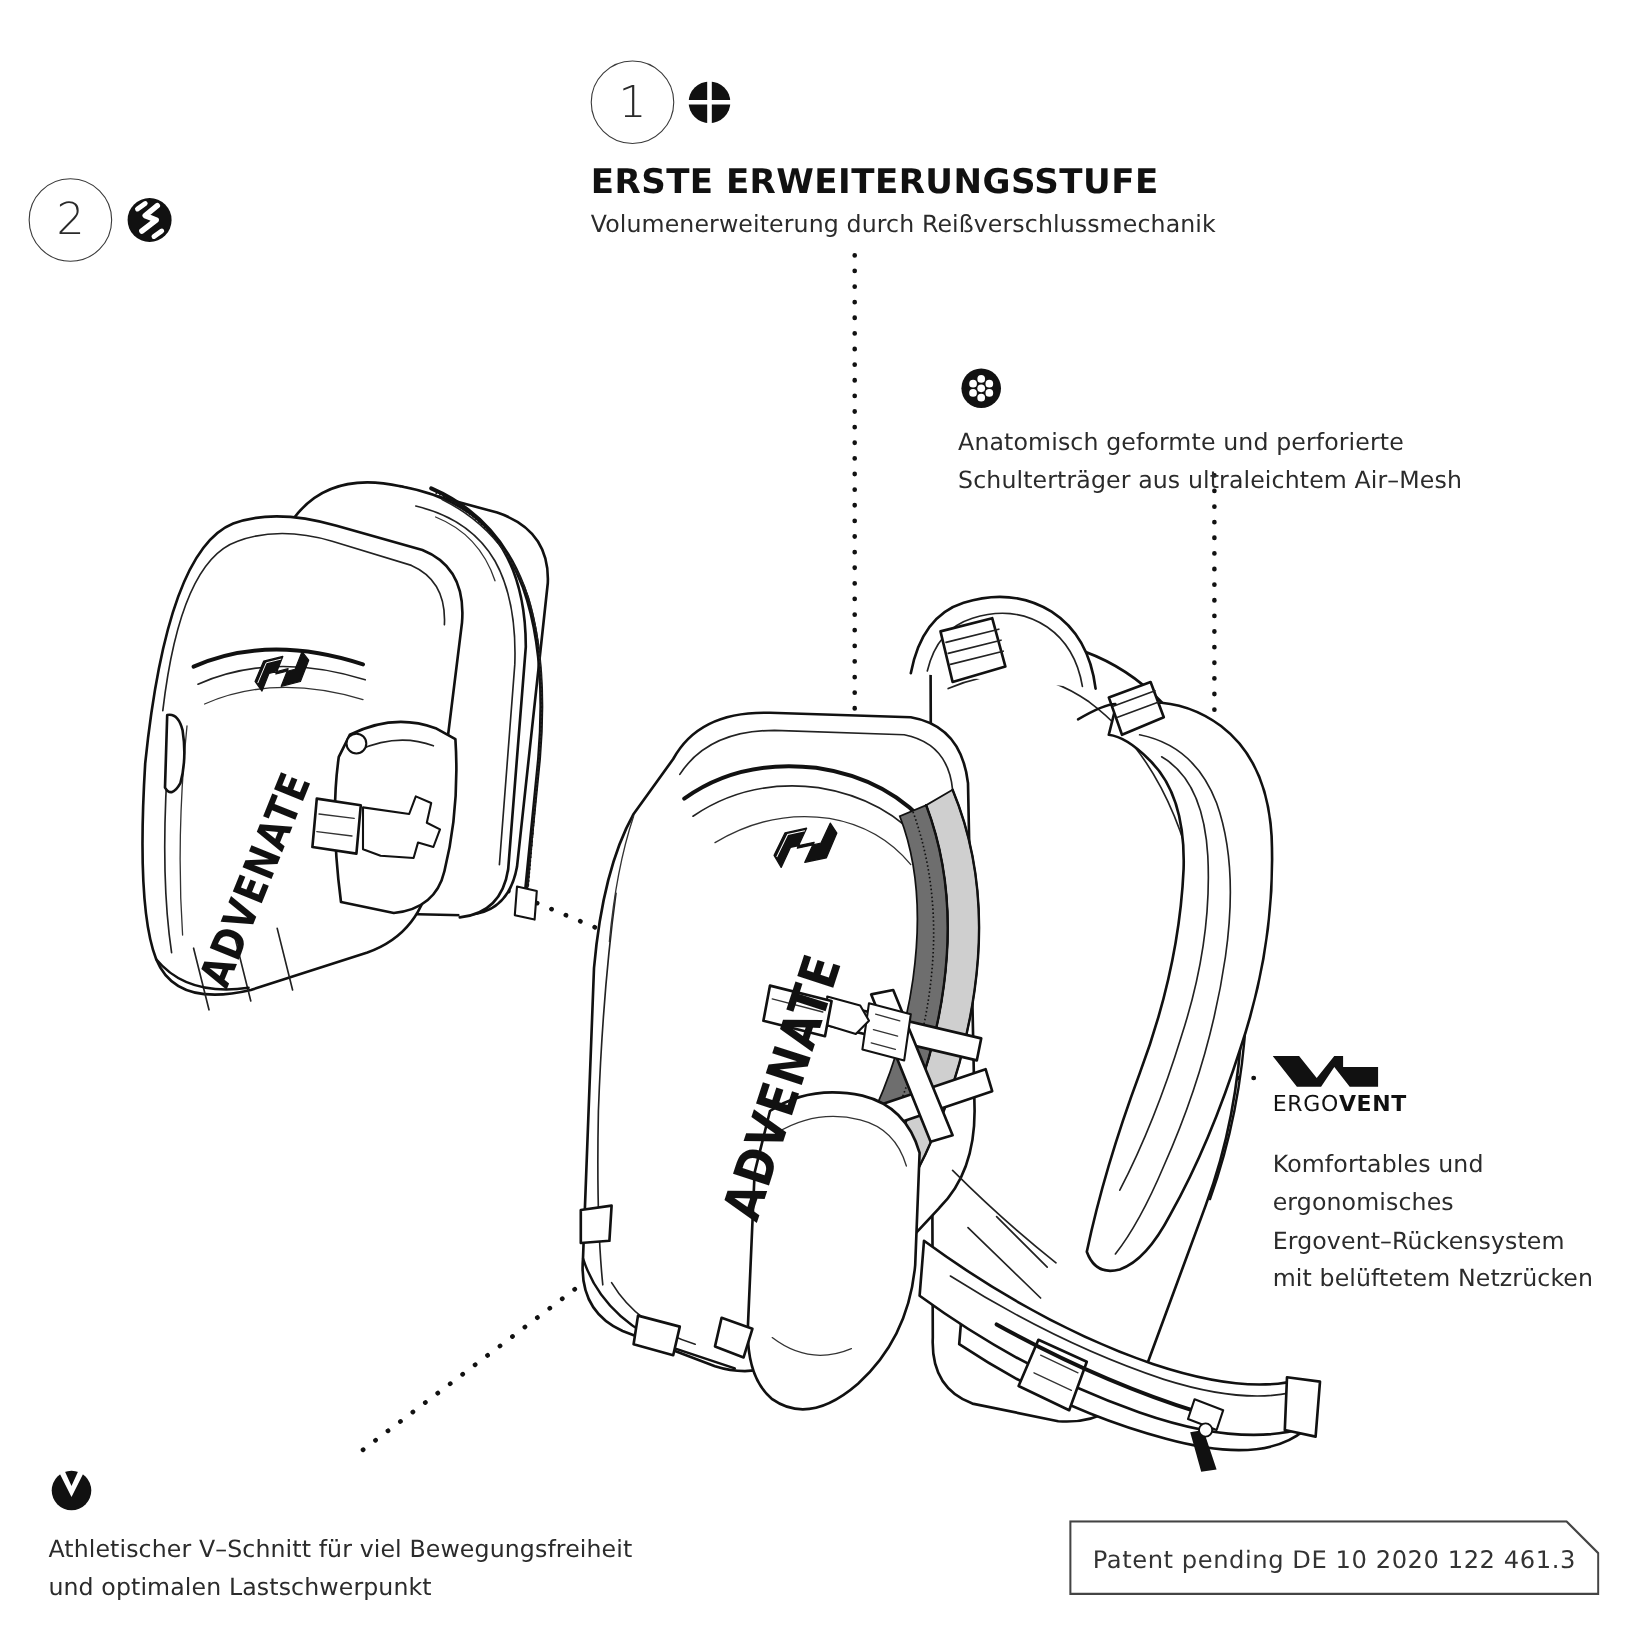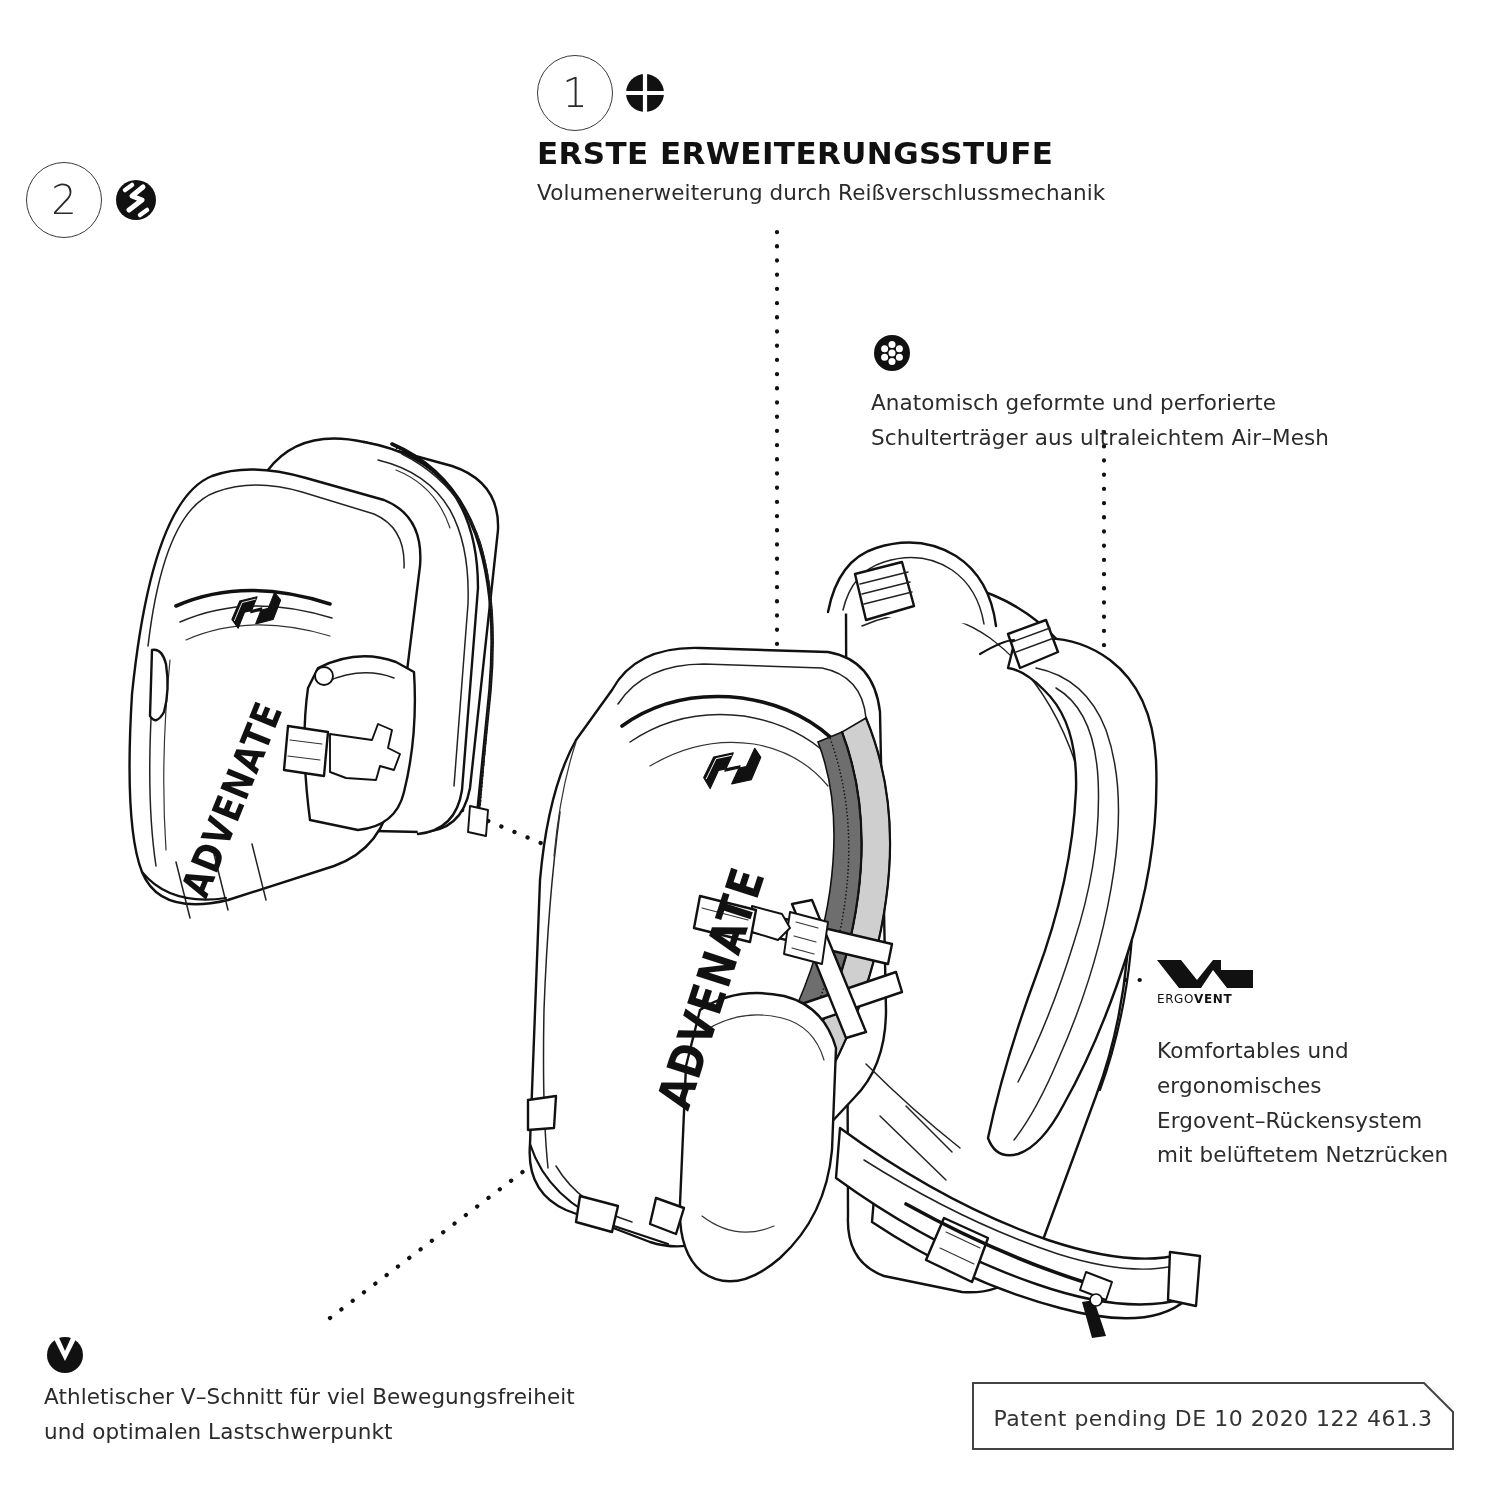--- a/index.html
+++ b/index.html
@@ -302,21 +302,21 @@
 
   <div class="ann" style="left:537px; top:55px; width:620px;">
     <div class="badge-row">
       <div class="num-circle">1</div>
       <svg class="glyph" width="44" height="44" viewBox="0 0 44 44">
         <circle cx="22" cy="22" r="19" fill="#111"></circle>
         <path d="M22 1 L22 43" stroke="#fff" stroke-width="4.2"></path>
         <path d="M1 22 L43 22" stroke="#fff" stroke-width="4.2"></path>
       </svg>
     </div>
-    <p class="ann-title" style="margin-top:4px;">ERSTE ERWEITERUNGSSTUFE</p>
+    <p class="ann-title" style="margin-top:16px;">ERSTE ERWEITERUNGSSTUFE</p>
     <p class="ann-sub">Volumenerweiterung durch Reißverschlussmechanik</p>
   </div>
 
   <div class="ann" style="left:26px; top:162px; width:470px;">
     <div class="badge-row">
       <div class="num-circle">2</div>
       <svg class="glyph" width="48" height="48" viewBox="0 0 48 48">
         <circle cx="24" cy="24" r="20" fill="#111"></circle>
         <path d="M31 11 L20 20 L30 24 L17 34" fill="none" stroke="#fff" stroke-width="5" stroke-linecap="round" stroke-linejoin="round"></path>
         <path d="M13 14 L20 9" stroke="#fff" stroke-width="4.5" stroke-linecap="round"></path>
@@ -337,34 +337,34 @@
       <circle cx="28.4" cy="25.2" r="3.5" fill="#fff"></circle>
     </svg>
     <p class="ann-body" style="margin-top:12px;">Anatomisch geformte und perforierte
 Schulterträger aus ultraleichtem Air–Mesh</p>
   </div>
 
   <div class="ann" style="left:1157px; top:958px; width:330px;">
     <svg class="glyph" width="96" height="34" viewBox="0 0 96 34">
       <path d="M0 2 L24 2 L40 22 L56 2 L64 2 L64 12 L82 12 L96 12 L96 30 L70 30 L56 12 L44 30 L22 30 Z" fill="#111"></path>
     </svg>
-    <div style="margin-top:1px; font-size:12px; letter-spacing:0.6px; line-height:1;">
+    <div style="margin-top:1px; font-size:20px; letter-spacing:0.6px; line-height:1;">
       <span style="font-weight:400; color:#111;">ERGO</span><span style="font-weight:bold; color:#111;">VENT</span>
     </div>
     <p class="ann-body" style="margin-top:29px;">Komfortables und ergonomisches
 Ergovent–Rückensystem
 mit belüftetem Netzrücken</p>
   </div>
 
   <div class="ann" style="left:44px; top:1334px; width:540px;">
     <svg class="glyph" width="42" height="42" viewBox="0 0 42 42">
       <circle cx="21" cy="21" r="18" fill="#111"></circle>
       <path d="M9 3 L21 27 L33 3 L28 1.5 L21 17 L14 1.5 Z" fill="#fff"></path>
     </svg>
-    <p class="ann-body" style="margin-top:4px;">Athletischer V–Schnitt für viel Bewegungsfreiheit
+    <p class="ann-body" style="margin-top:16px;">Athletischer V–Schnitt für viel Bewegungsfreiheit
 und optimalen Lastschwerpunkt</p>
   </div>
 
   <div class="patent">
     <svg width="482" height="68" viewBox="0 0 482 68">
       <path d="M1 1 L452 1 L481 30 L481 67 L1 67 Z" fill="#fff" stroke="#444" stroke-width="2"></path>
     </svg>
     <div class="patent-text">Patent pending DE 10 2020 122 461.3</div>
   </div>
 

